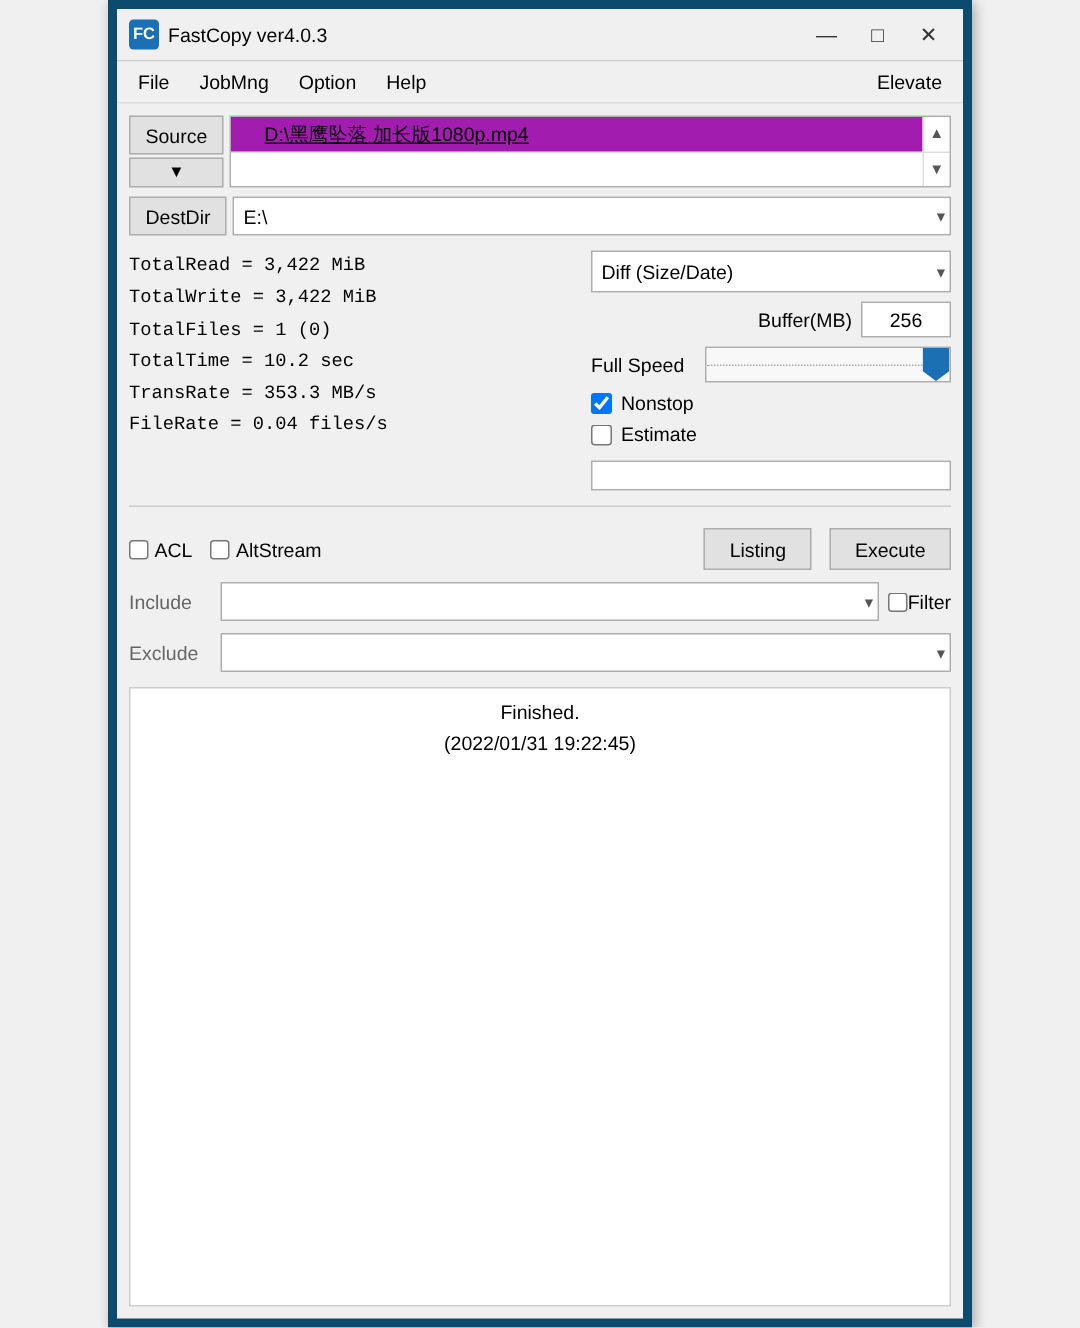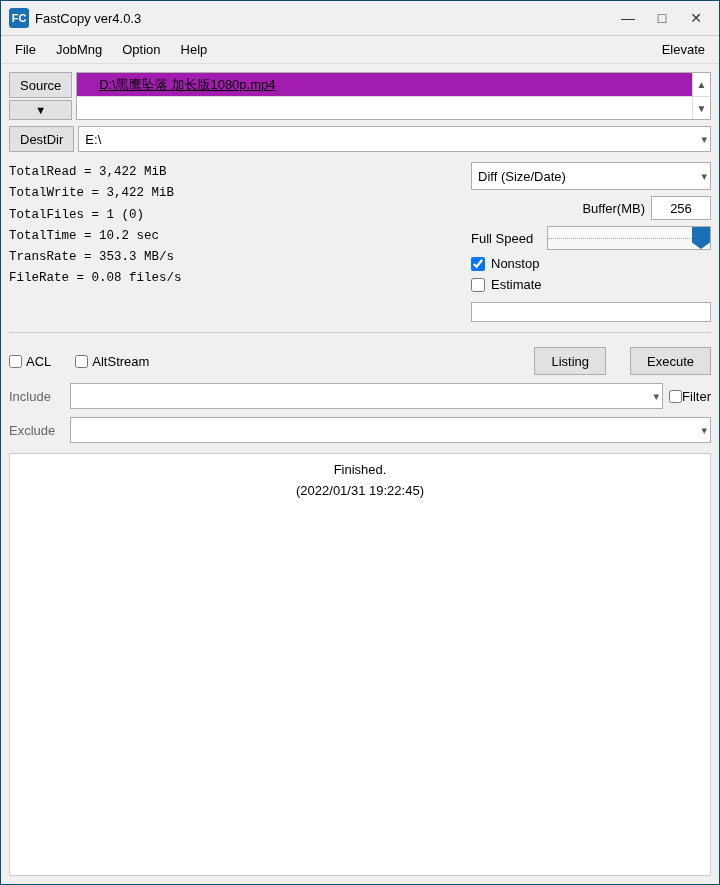--- a/index.html
+++ b/index.html
@@ -5,24 +5,24 @@
     * { box-sizing: border-box; margin: 0; padding: 0; }
     body {
       font-family: "Segoe UI", Arial, sans-serif;
       font-size: 13px;
       background: #f0f0f0;
       display: flex;
       justify-content: center;
       align-items: flex-start;
     }
     .window {
-      width: 720px;
+      width: 576px;
       min-height: 885px;
       background: #f0f0f0;
-      border: 1px solid #0c4a6e;
+      border: 6px solid #0c4a6e;
       box-shadow: 2px 2px 8px rgba(0,0,0,0.3);
       display: flex;
       flex-direction: column;
     }
     
     .title-bar {
       background: #f0f0f0;
       padding: 6px 8px;
       display: flex;
       align-items: center;
@@ -290,21 +290,21 @@
     .progress-area {
       height: 20px;
       border: 1px solid #adadad;
       background: white;
       margin-top: 4px;
     }
     
     .bottom-controls-row {
       display: flex;
       align-items: center;
-      gap: 24px;
+      gap: 12px;
       margin-top: 4px;
     }
     .checkbox-label {
       display: flex;
       align-items: center;
       gap: 4px;
       font-size: 13px;
     }
     .spacer { flex: 1; }
     .execute-btn {
@@ -407,21 +407,21 @@
     </div>
 
     <div class="stats-options-row">
 
       <div class="stats-panel">
         <div>TotalRead   = 3,422 MiB</div>
         <div>TotalWrite  = 3,422 MiB</div>
         <div>TotalFiles  = 1 (0)</div>
         <div>TotalTime   = 10.2 sec</div>
         <div>TransRate   = 353.3 MB/s</div>
-        <div>FileRate    = 0.08 files/s</div>
+        <div>FileRate    = 0.04 files/s</div>
       </div>
 
       <div class="options-panel">
 
         <div class="diff-select-wrapper">
           <select>
             <option>Diff (Size/Date)</option>
           </select>
           <span class="diff-select-arrow">▾</span>
         </div>

